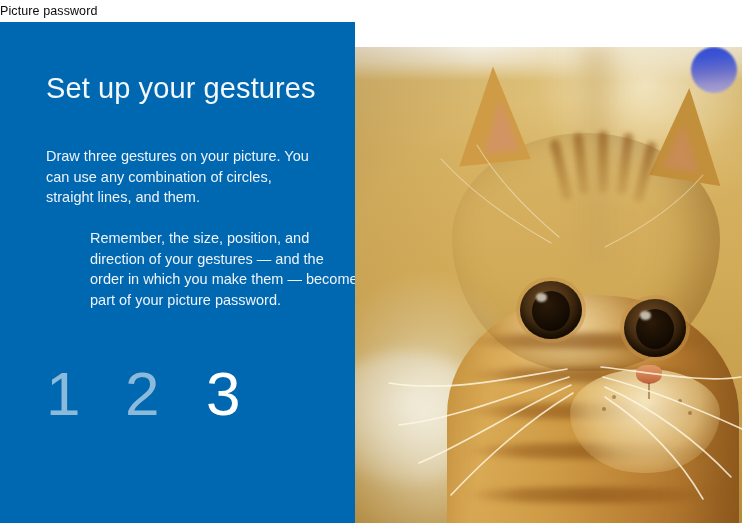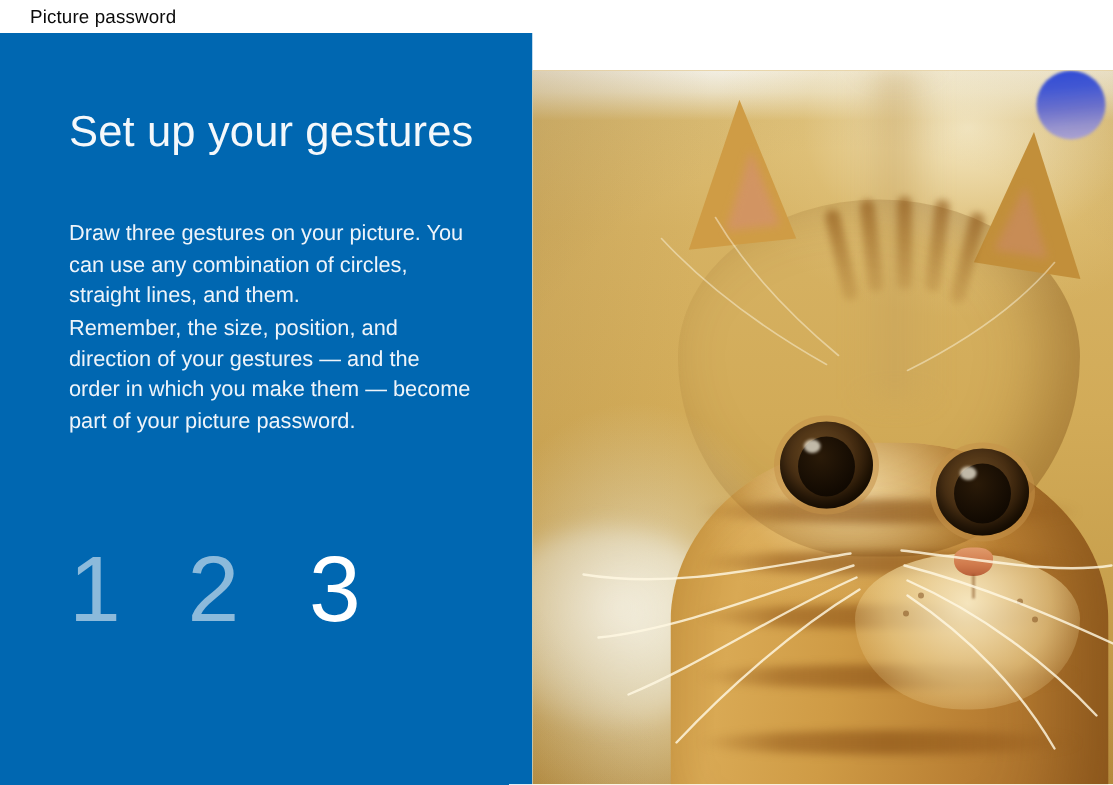--- a/index.html
+++ b/index.html
@@ -27,21 +27,21 @@
   #title-bar {
     position: absolute;
     left: 0;
     top: 0;
     width: 742px;
     height: 22px;
     background: #ffffff;
     display: flex;
     align-items: center;
     box-sizing: border-box;
-    padding-left: 20px;
+    padding-left: 0;
   }
   #title-bar-text {
     font-size: 12.5px;
     color: #0a0a0a;
     line-height: 22px;
     white-space: nowrap;
     letter-spacing: 0.1px;
   }
 
   
@@ -69,21 +69,21 @@
   .panel-paragraph {
     position: absolute;
     left: 46px;
     width: 268px;
     font-size: 14.5px;
     font-weight: 400;
     color: #eef4fa;
     line-height: 20.5px;
   }
   #panel-paragraph-1 { top: 124px; }
-  #panel-paragraph-2 { top: 187px; }
+  #panel-paragraph-2 { top: 206px; margin-left: 44px; }
 
   
   #gesture-steps {
     position: absolute;
     left: 46px;
     top: 334px;
     width: 260px;
     height: 80px;
   }
   .gesture-step {

